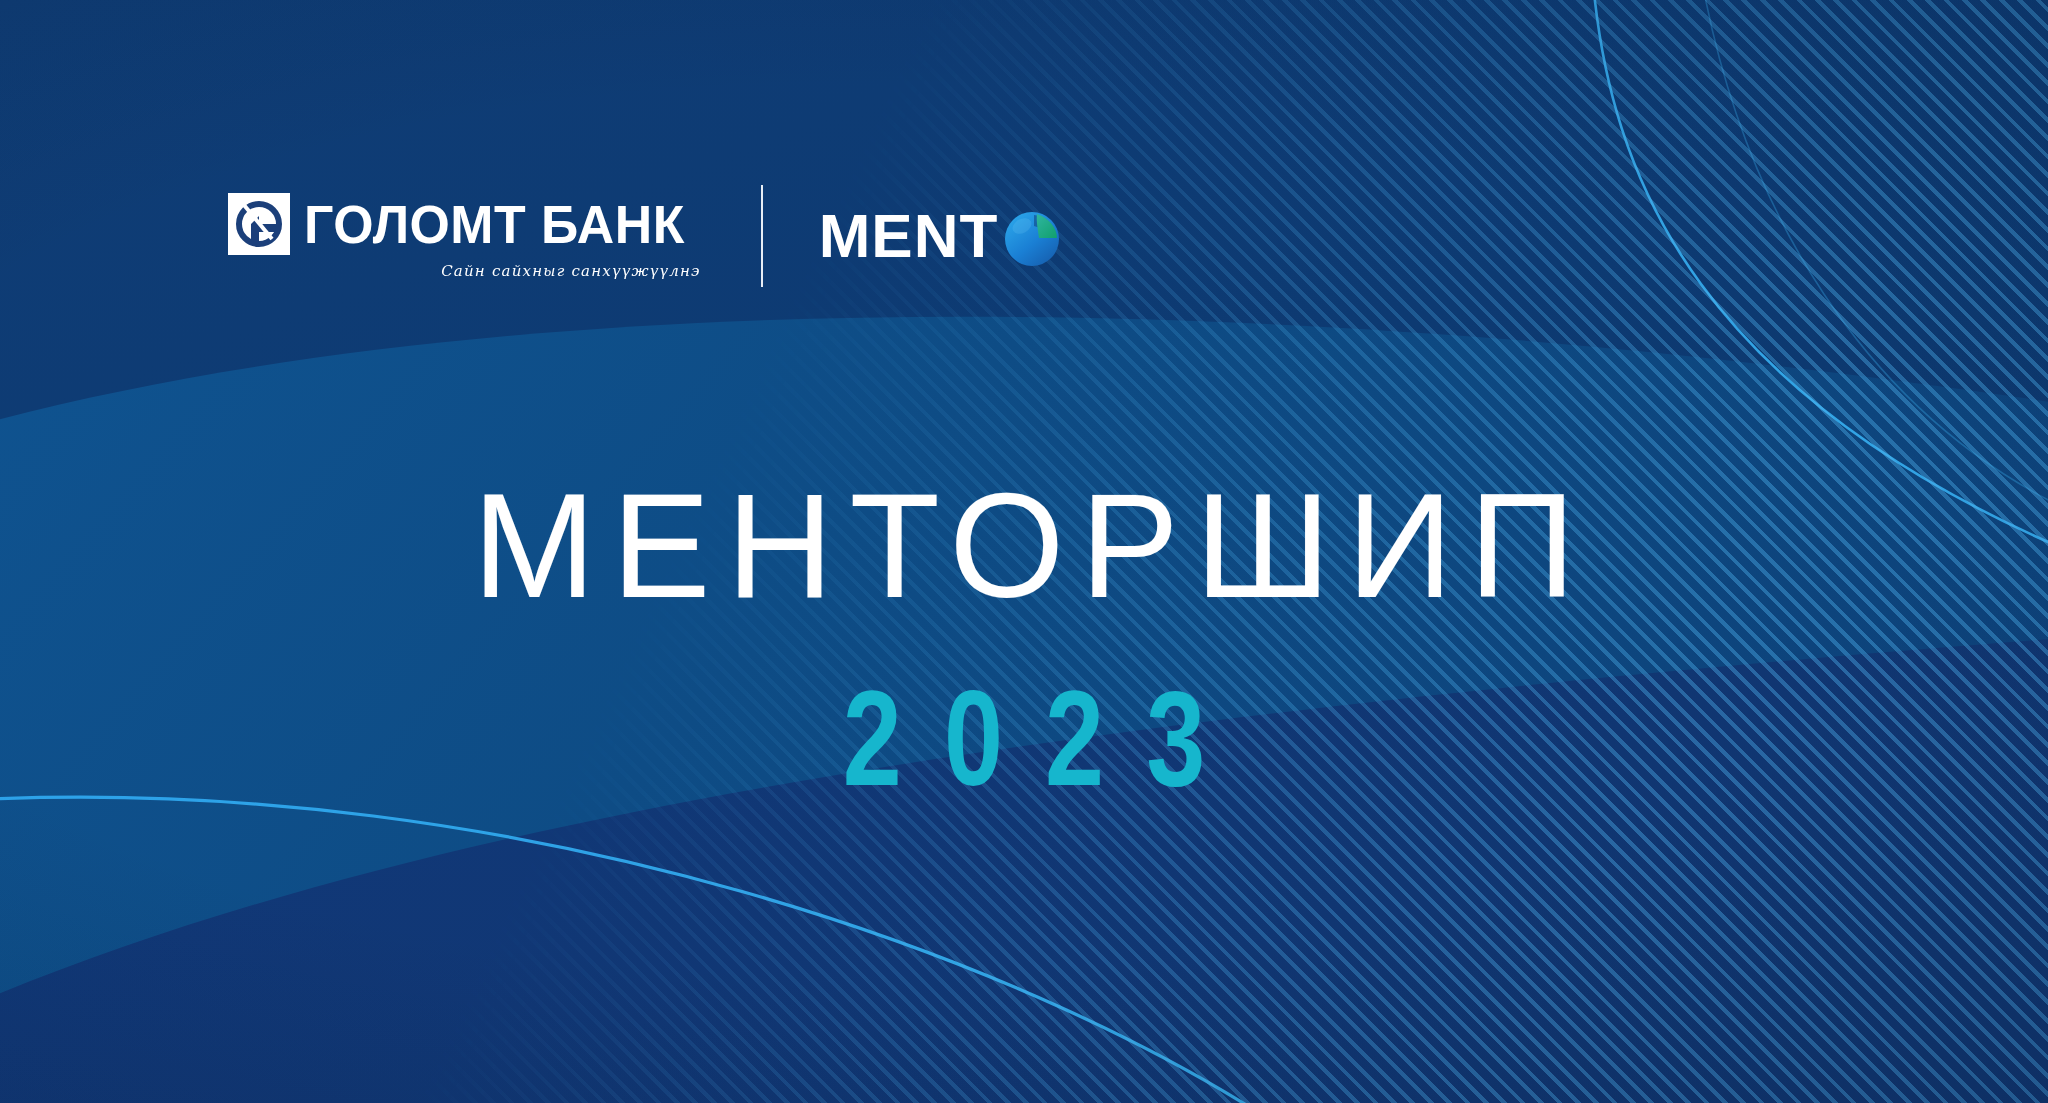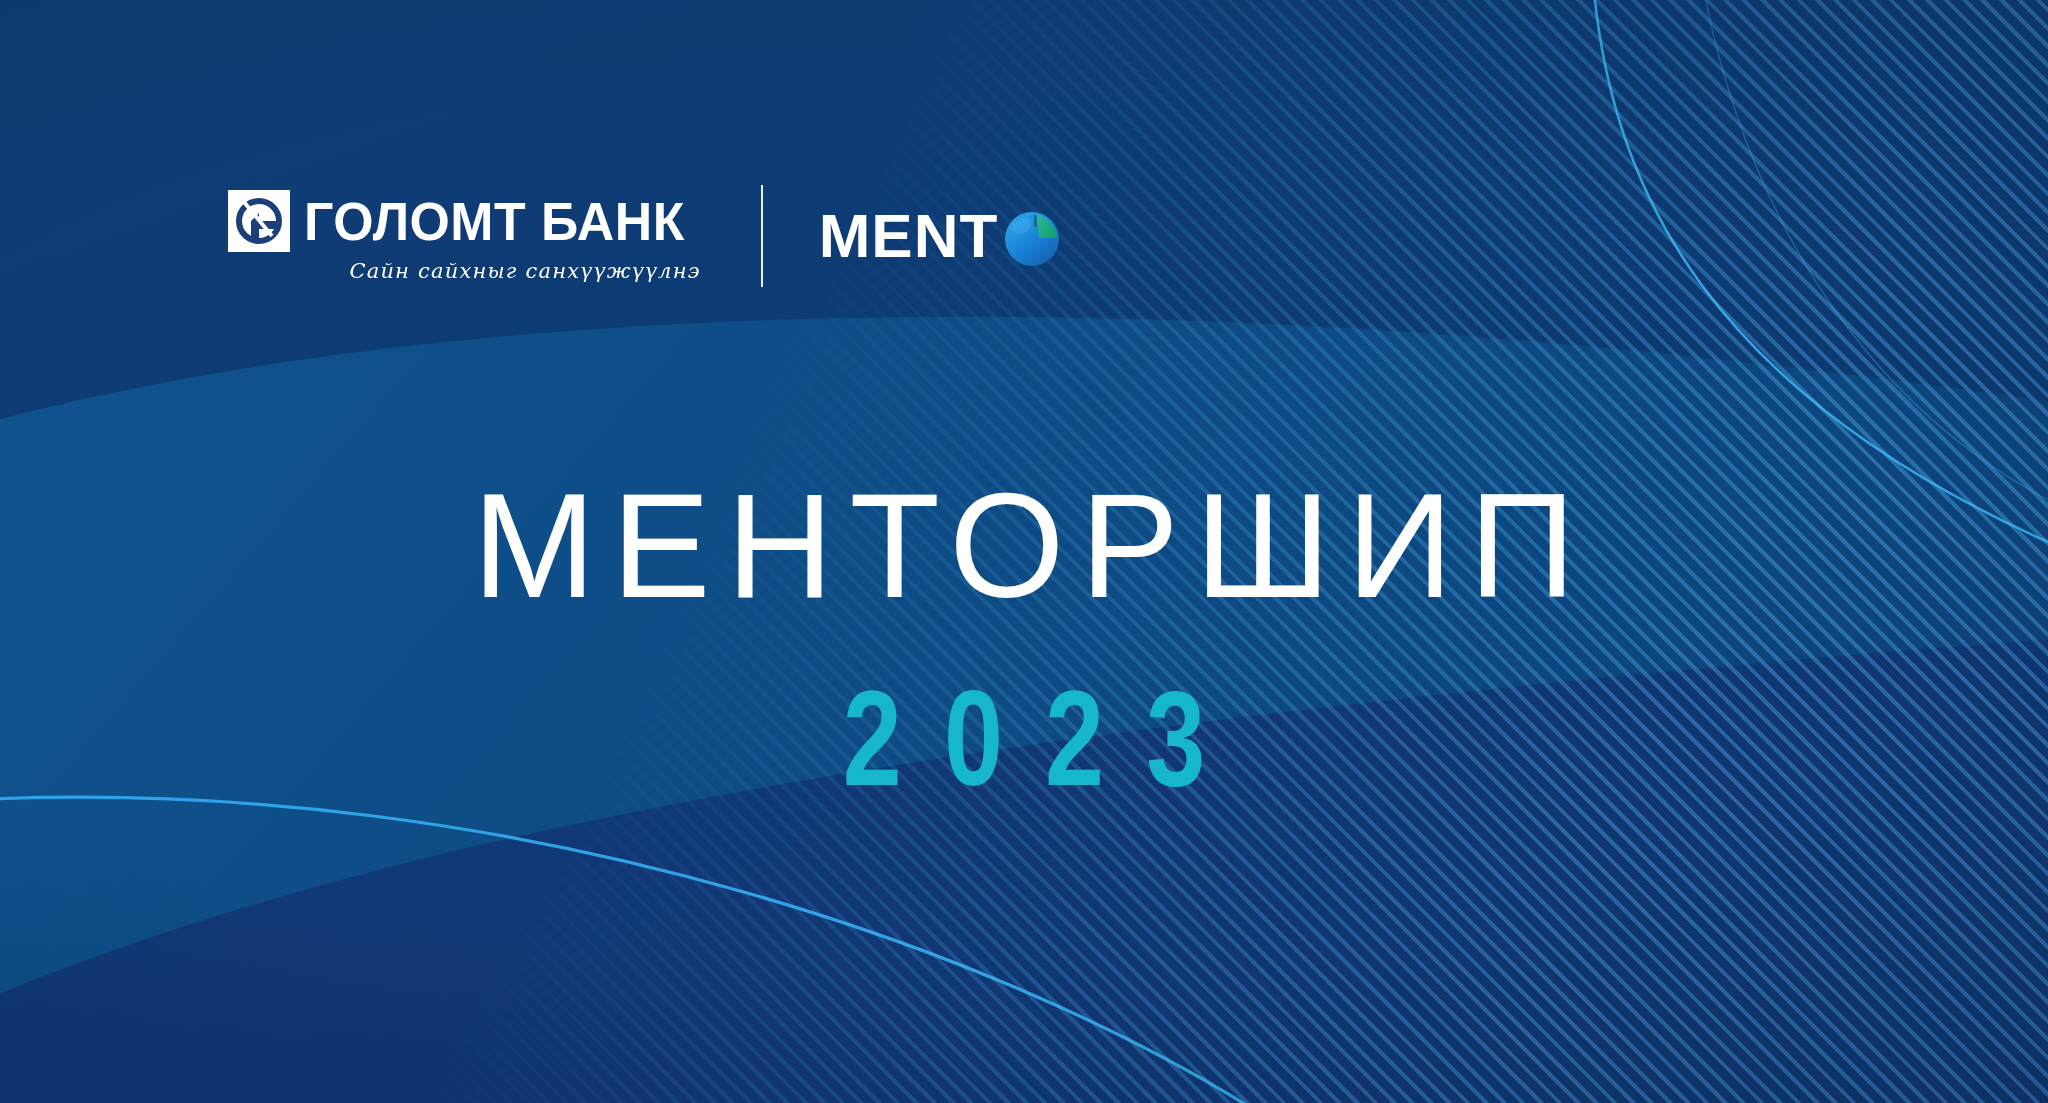--- a/index.html
+++ b/index.html
@@ -76,21 +76,21 @@
     line-height: 1;
     white-space: nowrap;
     font-stretch: condensed;
     transform: scaleX(0.96);
     transform-origin: left center;
   }
   .golomt-tagline {
     color: #ffffff;
     font-family: "DejaVu Serif", serif;
     font-style: italic;
-    font-size: 21px;
+    font-size: 15px;
     line-height: 1;
     letter-spacing: 1.2px;
     margin-top: 9px;
     align-self: flex-end;
     white-space: nowrap;
   }
 
   .divider {
     width: 2px;
     height: 102px;

